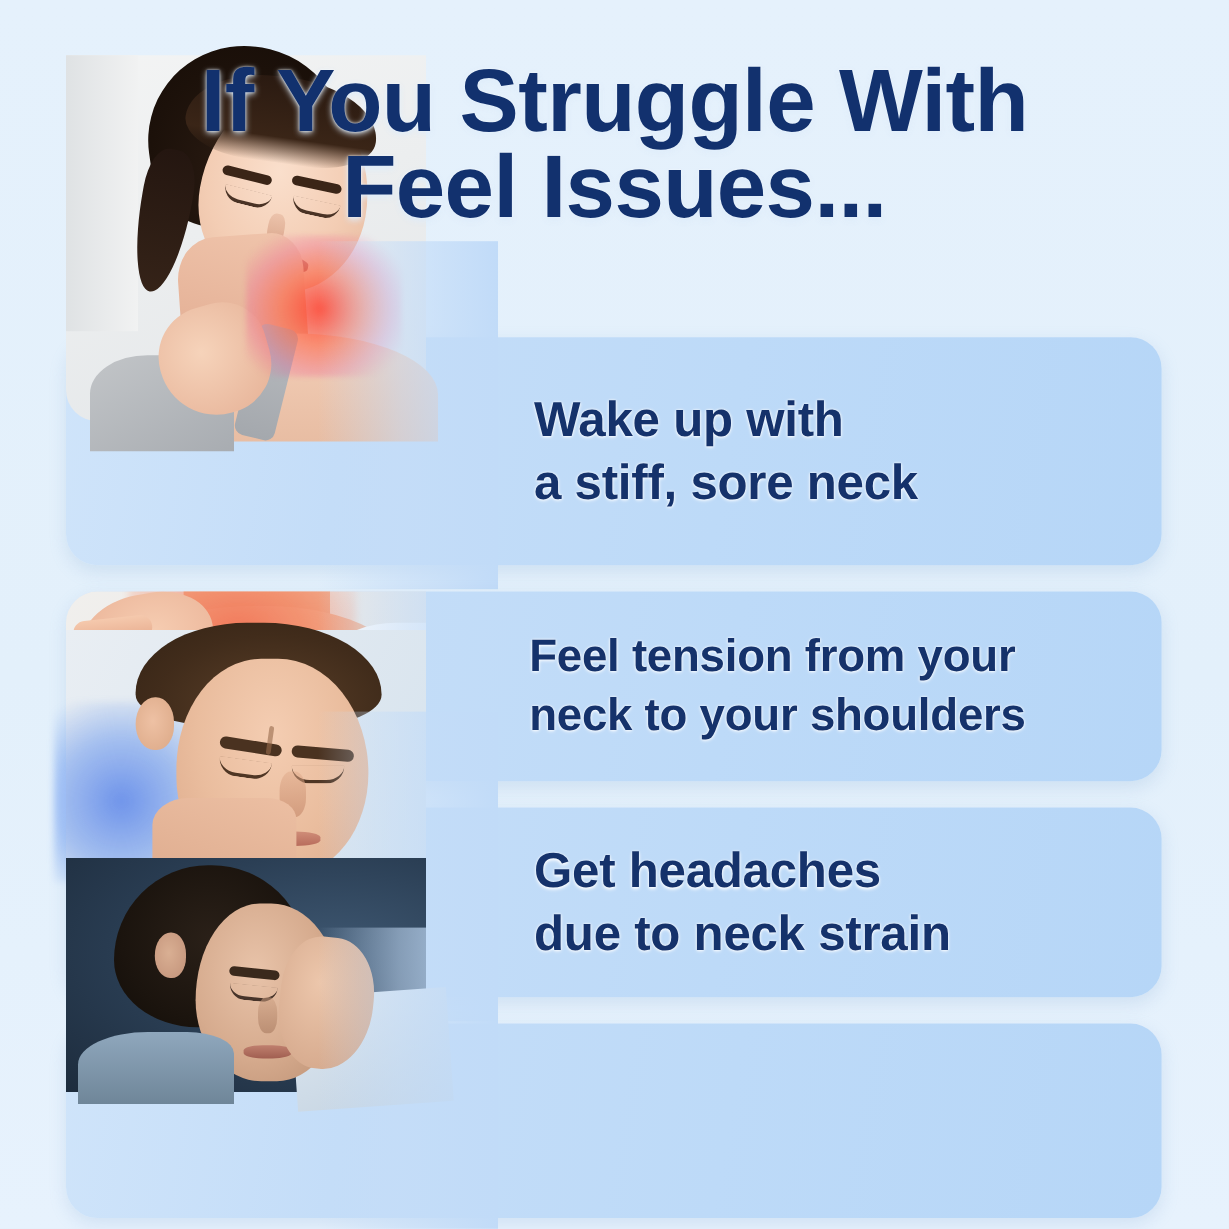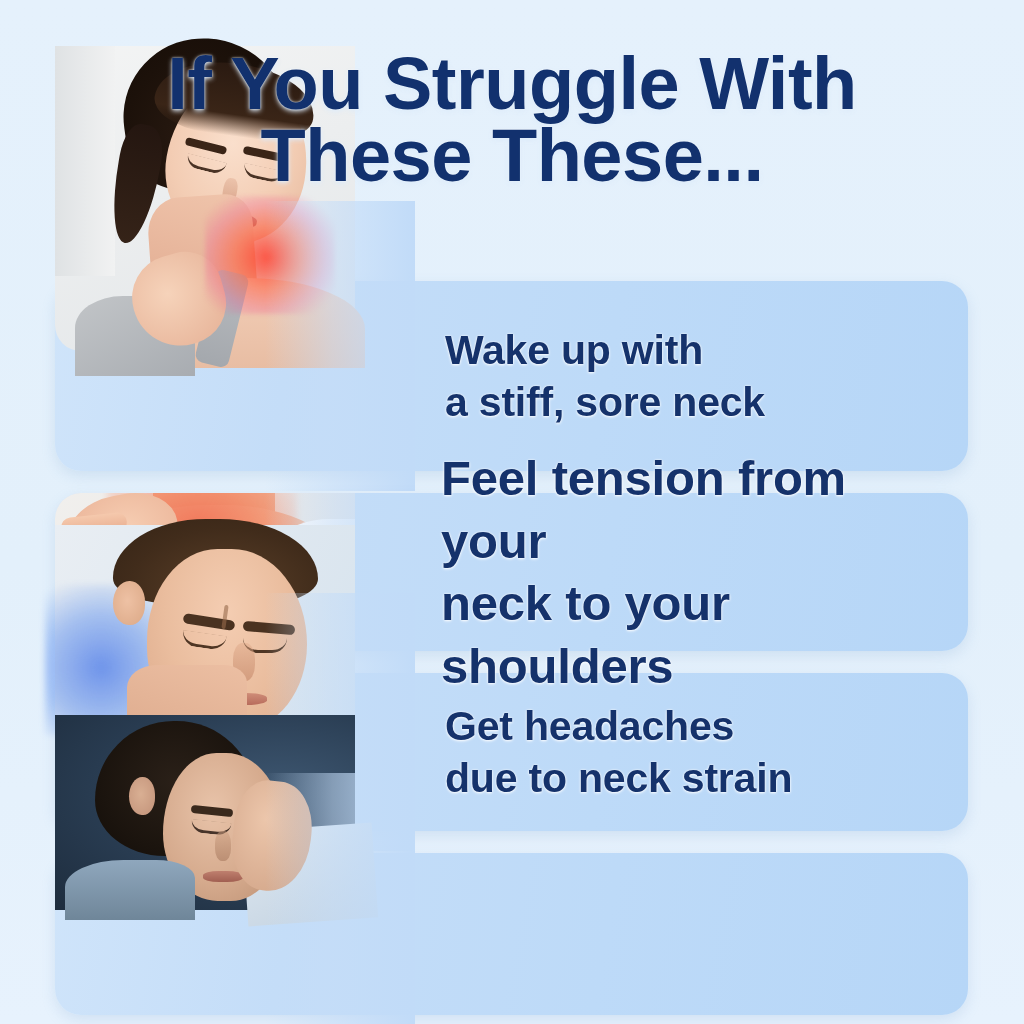--- a/index.html
+++ b/index.html
@@ -135,31 +135,31 @@
     position:absolute;left:390px;right:40px;top:50%;transform:translateY(-50%);
     color:#15326b;
     font-weight:bold;
     font-size:41px;
     line-height:1.28;
     letter-spacing:-0.2px;
     white-space:pre-line;
     text-shadow:0 1px 3px rgba(255,255,255,.95),0 0 2px rgba(255,255,255,.9);
     z-index:4;
   }
-  .card.c2 .card-text{font-size:49px;left:386px;}
+  .card.c2 .card-text{font-size:38px;left:386px;}
   .card.c3 .card-text{font-size:41px;}
   .card.c4 .card-text{font-size:41px;}
 </style>
 </head>
 <body>
 
 <div class="poster">
 
   <div class="headline">If You Struggle With
-These These...</div>
+Feel Issues...</div>
 
   <div class="cards">
 
     <div class="card c1">
       <div class="photo">
         <div class="clip">
           <div class="ph1">
             <div class="room"></div>
               <div class="wallshadow"></div>
             <div class="hairback"></div>

